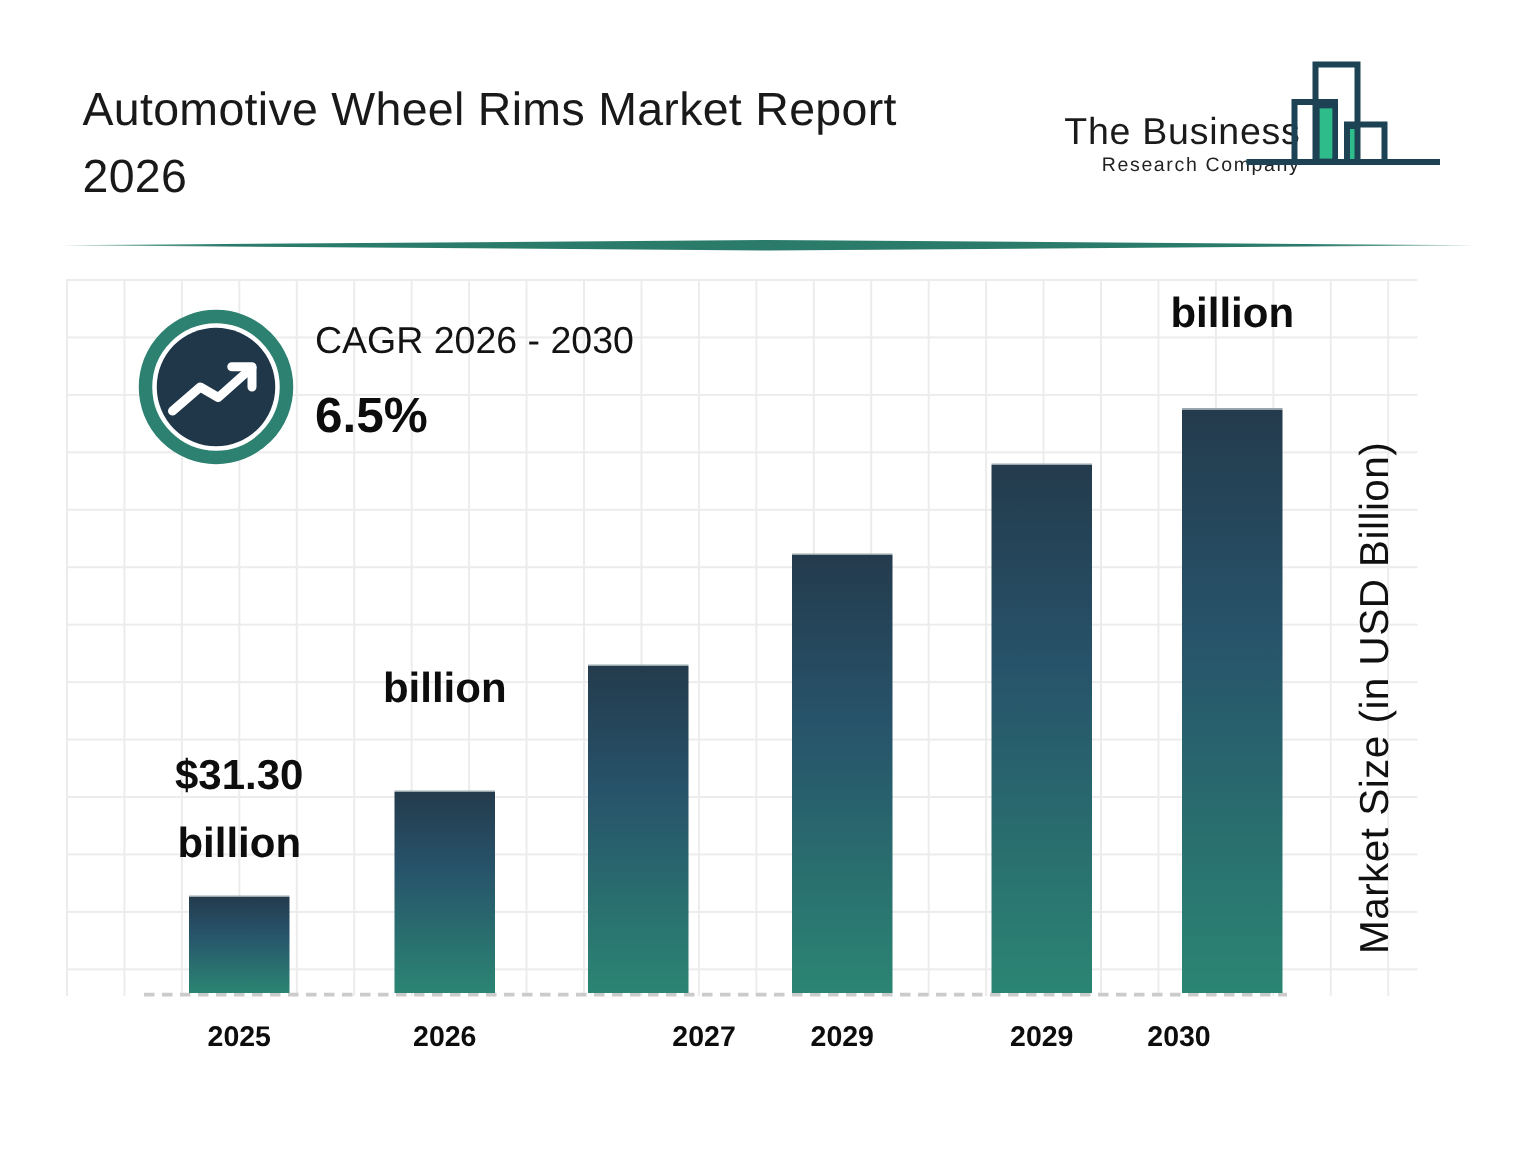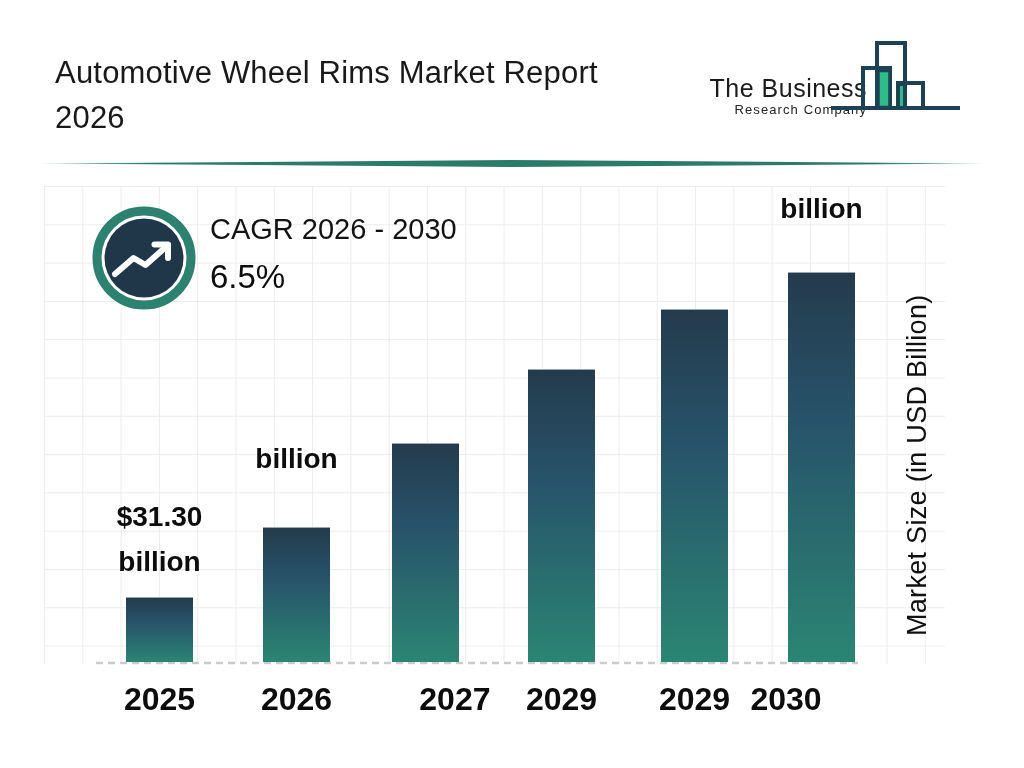--- a/index.html
+++ b/index.html
@@ -36,44 +36,44 @@
     z-index:0;
   }
   .baseline-svg { position:absolute; left:0; top:0; z-index:1; }
   .bar {
     position:absolute; width:67px; z-index:2;
     background:linear-gradient(180deg, #243B4D 0%, #27536A 38%, #2B8573 100%);
     border-top:1px solid #9aa7ad;
   }
   .year-label {
     position:absolute; top:681px; width:130px; text-align:center;
-    font-size:32px; font-weight:700; color:#0d0d0d; z-index:3;
+    font-size:19px; font-weight:700; color:#0d0d0d; z-index:3;
   }
   .value-label {
     position:absolute; width:170px; text-align:center;
     font-size:28px; font-weight:700; color:#0d0d0d;
     line-height:45px; z-index:3;
   }
   .ylabel {
     position:absolute; left:896px; top:276px; height:378px; width:42px;
     writing-mode:vertical-rl; transform:rotate(180deg);
     font-size:27px; color:#101010; text-align:center; letter-spacing:0.3px;
     display:flex; align-items:center; justify-content:center;
     z-index:3;
   }
 
   
   .cagr-icon { position:absolute; left:92px; top:206px; z-index:3; }
   .cagr-label {
     position:absolute; left:210px; top:213px;
-    font-size:29px; font-weight:400; color:#131313; z-index:3;
+    font-size:25px; font-weight:400; color:#131313; z-index:3;
   }
   .cagr-value {
     position:absolute; left:210px; top:258px;
-    font-size:33px; font-weight:400; color:#0d0d0d; z-index:3;
+    font-size:33px; font-weight:700; color:#0d0d0d; z-index:3;
   }
 </style>
 </head>
 <body>
 
 <div class="canvas">
 
   <div class="title">
     <div>Automotive Wheel Rims Market Report</div>
     <div>2026</div>

